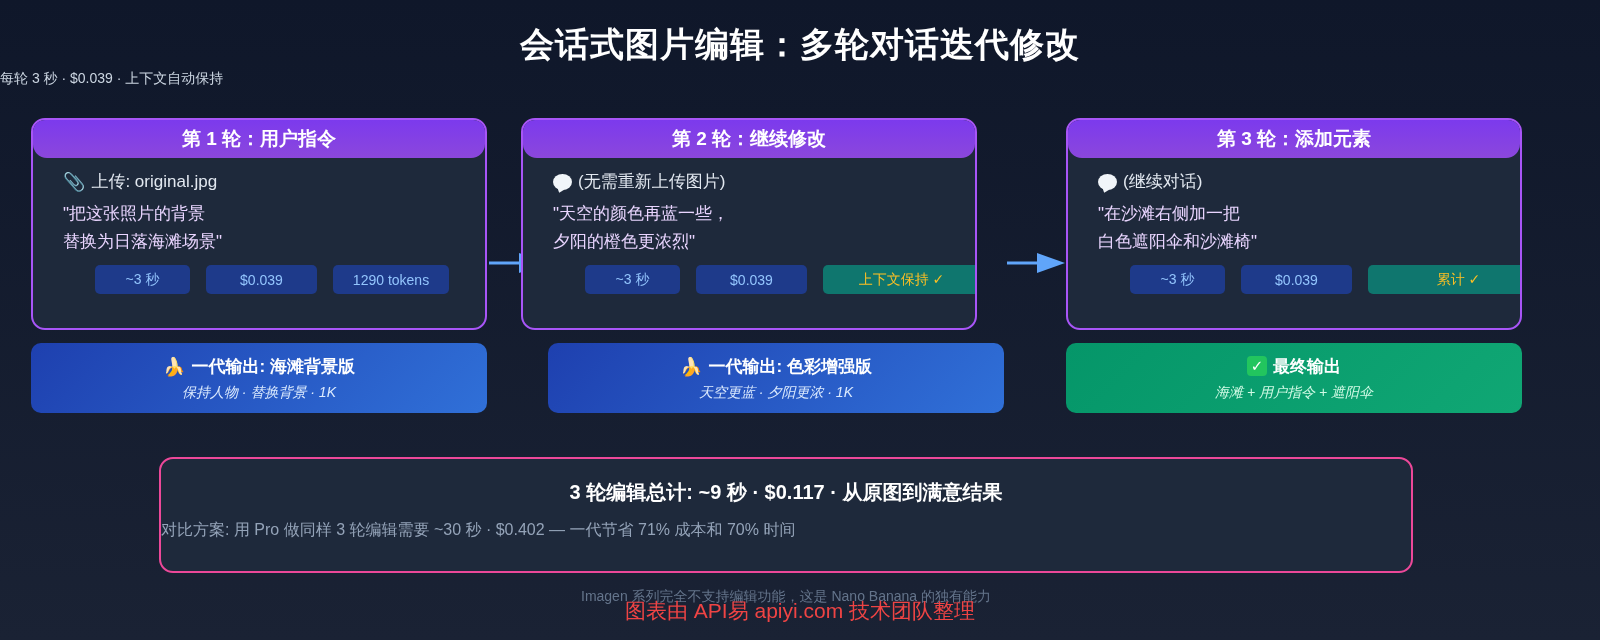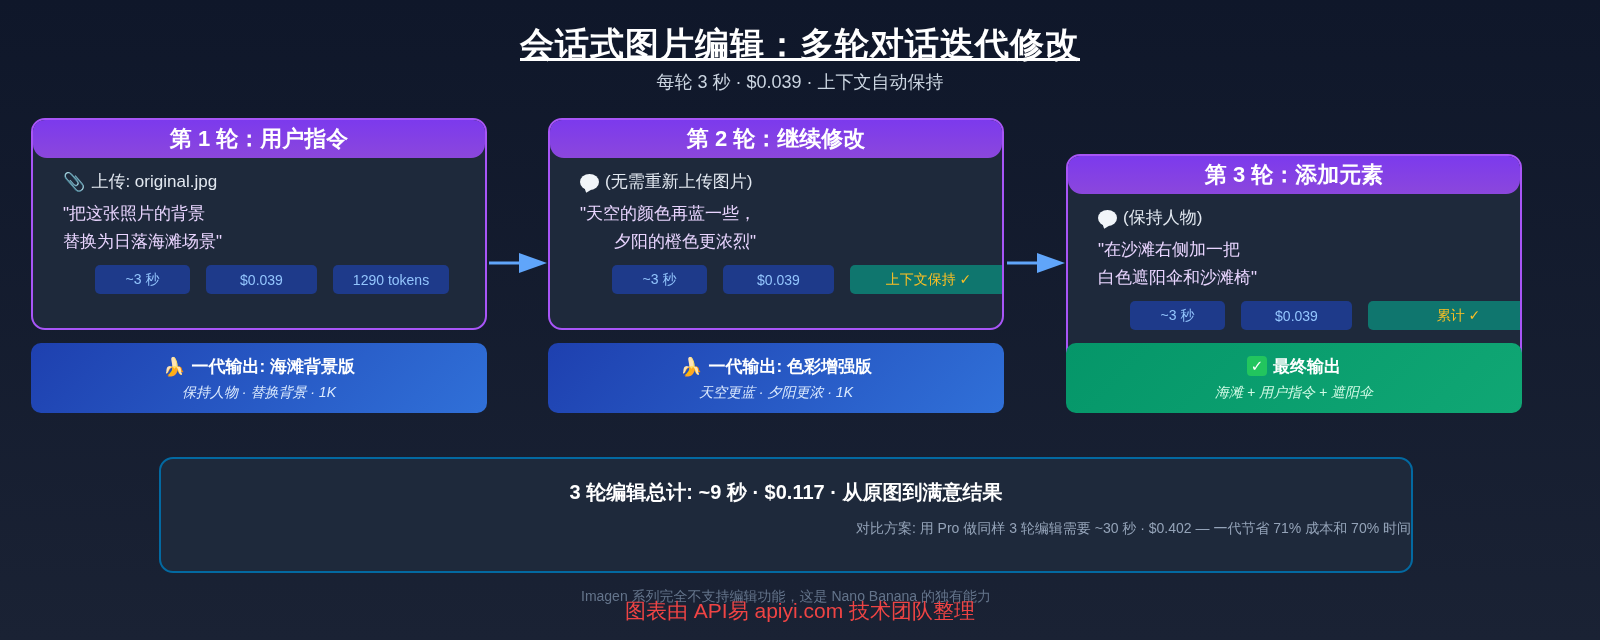--- a/index.html
+++ b/index.html
@@ -7,36 +7,35 @@
   body {
     background: linear-gradient(180deg, #0f172a 0%, #1a2234 100%);
     font-family: "Liberation Sans", "DejaVu Sans", sans-serif;
     color: #e2e8f0;
     position: relative;
   }
   .title {
     position: absolute; left: 0; right: 0; top: 22px;
     text-align: center; font-size: 34px; font-weight: bold; color: #ffffff;
     letter-spacing: 1px;
-    text-decoration: underline;
   }
   .subtitle {
     position: absolute; left: 0; right: 0; top: 70px;
-    text-align: center; font-size: 18px; color: #cbd5e1;
+    font-size: 14px; color: #cbd5e1;
   }
   .card {
     position: absolute; top: 118px; width: 456px; height: 212px;
     background: #1e293b; border: 2px solid #a855f7; border-radius: 14px;
     overflow: hidden;
   }
   .card-header {
     height: 38px; background: linear-gradient(180deg, #7c3aed 0%, #8b47dc 100%);
     border-radius: 0 0 14px 14px;
     display: flex; align-items: center; justify-content: center;
-    font-size: 22px; font-weight: bold; color: #ffffff;
+    font-size: 19px; font-weight: bold; color: #ffffff;
   }
   .card-line1 {
     position: absolute; left: 30px; top: 50px; font-size: 17px; color: #e2e8f0;
     display: flex; align-items: center; gap: 6px;
   }
   .card-quote {
     position: absolute; left: 30px; top: 80px; font-size: 17px; color: #e9d5ff;
     line-height: 28px; white-space: pre-line;
   }
   .chips { position: absolute; left: 30px; top: 145px; display: flex; gap: 16px; padding-left: 32px; }
@@ -52,29 +51,29 @@
     position: absolute; top: 343px; width: 456px; height: 70px; border-radius: 10px;
     background: linear-gradient(135deg, #1e40af 0%, #3070d8 100%);
     display: flex; flex-direction: column; align-items: center; justify-content: center;
   }
   .output.final { background: linear-gradient(135deg, #059669 0%, #10a774 100%); }
   .output-title { font-size: 17px; font-weight: bold; color: #ffffff; display: flex; align-items: center; gap: 6px; }
   .output-sub { font-size: 14px; color: #dbeafe; margin-top: 6px; font-style: italic; }
   .output.final .output-sub { color: #d1fae5; }
   .summary {
     position: absolute; left: 159px; top: 457px; width: 1254px; height: 116px;
-    background: #1e293b; border: 2px solid #0369a1; border-radius: 14px;
+    background: #1e293b; border: 2px solid #ec4899; border-radius: 14px;
   }
   .summary-title {
     position: absolute; left: 0; right: 0; top: 20px; text-align: center;
     font-size: 20px; font-weight: bold; color: #ffffff;
   }
   .summary-compare {
-    position: absolute; left: 0; right: 0; top: 61px; text-align: right;
-    font-size: 14px; color: #94a3b8; padding-left: 31px;
+    position: absolute; left: 0; right: 0; top: 61px; text-align: left;
+    font-size: 16px; color: #94a3b8;
   }
   .summary-note {
     position: absolute; left: 0; right: 0; top: 85px; text-align: center;
     font-size: 14px; color: #64748b; margin-top: 44px;
   }
   .footer {
     position: absolute; left: 0; right: 0; top: 597px; text-align: center;
     font-size: 21px; color: #ef4444;
   }
   .emoji { font-family: "DejaVu Sans", sans-serif; }
@@ -103,45 +102,45 @@
     <div class="chip" style="width:111px;">$0.039</div>
     <div class="chip" style="width:116px;">1290 tokens</div>
   </div>
 </div>
 
 <svg class="arrow" style="left:489px;" viewBox="0 0 58 20">
   <line x1="0" y1="10" x2="40" y2="10" stroke="#60a5fa" stroke-width="3"></line>
   <polygon points="30,0 58,10 30,20" fill="#60a5fa"></polygon>
 </svg>
 
-<div class="card" style="left:548px;text-align:right;">
+<div class="card" style="left:521px;">
   <div class="card-header">第 2 轮：继续修改</div>
   <div class="card-line1">
     <span class="bubble-icon"></span>
     <span>(无需重新上传图片)</span>
   </div>
   <div class="card-quote">"天空的颜色再蓝一些，
 夕阳的橙色更浓烈"</div>
   <div class="chips">
     <div class="chip" style="width:95px;">~3 秒</div>
     <div class="chip" style="width:111px;">$0.039</div>
     <div class="chip muted" style="width:157px;">上下文保持 ✓</div>
   </div>
 </div>
 
 <svg class="arrow" style="left:1007px;" viewBox="0 0 58 20">
   <line x1="0" y1="10" x2="40" y2="10" stroke="#60a5fa" stroke-width="3"></line>
   <polygon points="30,0 58,10 30,20" fill="#60a5fa"></polygon>
 </svg>
 
-<div class="card" style="left:1066px;margin-top:36px;">
+<div class="card" style="left:1066px;">
   <div class="card-header">第 3 轮：添加元素</div>
   <div class="card-line1">
     <span class="bubble-icon"></span>
-    <span>(保持人物)</span>
+    <span>(继续对话)</span>
   </div>
   <div class="card-quote">"在沙滩右侧加一把
 白色遮阳伞和沙滩椅"</div>
   <div class="chips">
     <div class="chip" style="width:95px;">~3 秒</div>
     <div class="chip" style="width:111px;">$0.039</div>
     <div class="chip muted" style="width:181px;">累计 ✓</div>
   </div>
 </div>
 

